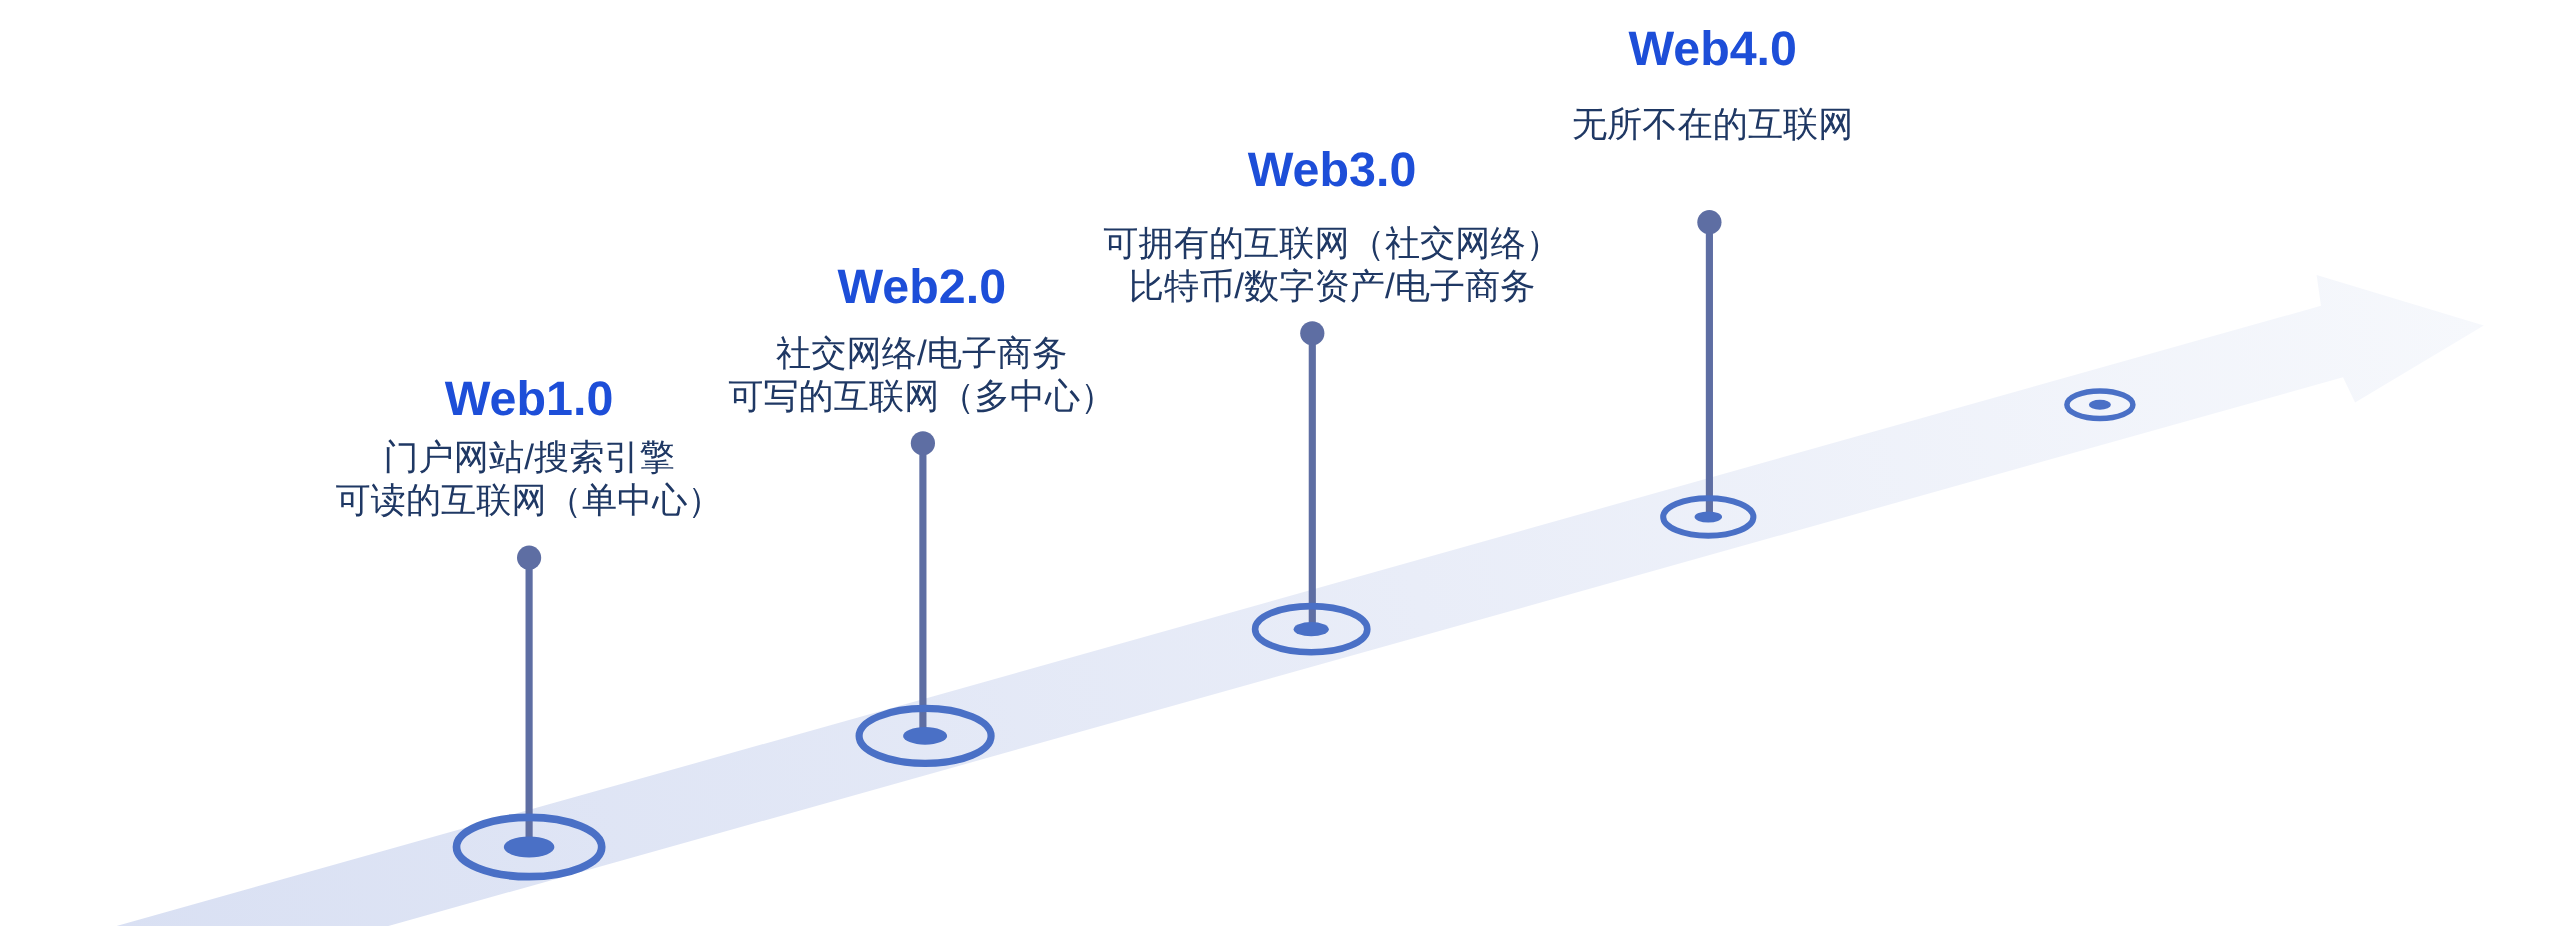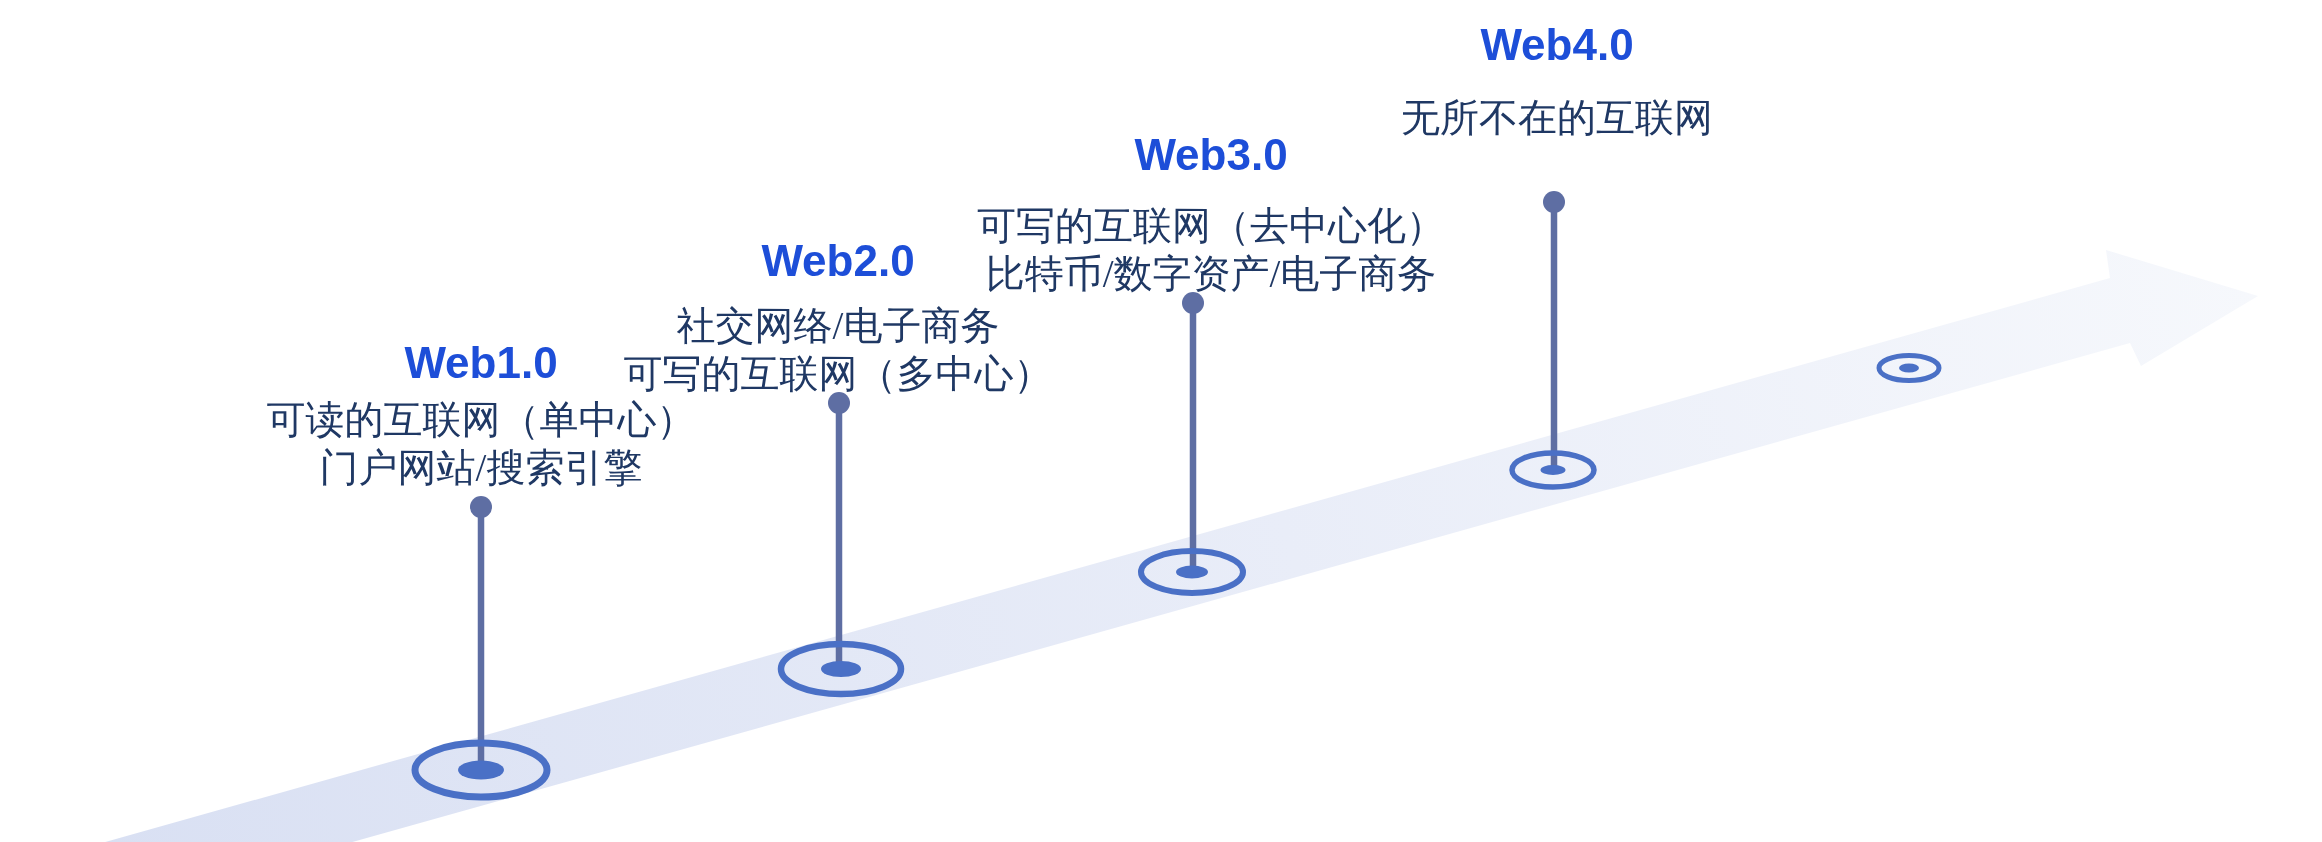--- a/index.html
+++ b/index.html
@@ -22,24 +22,23 @@
     text-align: center;
     white-space: nowrap;
   }
   .stage-title {
     font-size: 44px;
     font-weight: bold;
     color: #1d4ed8;
     line-height: 1.05;
   }
   .stage-desc {
-    font-size: 39px;
+    font-size: 32px;
     color: #1f3864;
     line-height: 1.22;
-    font-family: Liberation Serif, serif;
   }
   .s1 { left: 481px; top: 340px; }
   .s1 .stage-desc { margin-top: 10px; }
   .s2 { left: 838px; top: 238px; text-align: center; }
   .s2 .stage-desc { margin-top: 18px; }
   .s3 { left: 1199px; top: 132px; margin-left: 12px; }
   .s3 .stage-desc { margin-top: 24px; }
   .s4 { left: 1557px; top: 22px; }
   .s4 .stage-desc { margin-top: 26px; }
 </style>
@@ -94,37 +93,37 @@
     </g>
     <g>
       <ellipse cx="1909" cy="368" rx="30" ry="12.5" fill="none" stroke="#4a70c6" stroke-width="5"></ellipse>
       <ellipse cx="1909" cy="368" rx="10" ry="4.5" fill="#4a70c6"></ellipse>
     </g>
   </svg>
 
   <div class="stage s1">
     <div class="stage-title">Web1.0</div>
     <div class="stage-desc">
+      <div>门户网站/搜索引擎</div>
       <div>可读的互联网（单中心）</div>
-      <div>门户网站/搜索引擎</div>
     </div>
   </div>
 
   <div class="stage s2">
     <div class="stage-title">Web2.0</div>
     <div class="stage-desc">
       <div>社交网络/电子商务</div>
       <div>可写的互联网（多中心）</div>
     </div>
   </div>
 
   <div class="stage s3">
     <div class="stage-title">Web3.0</div>
     <div class="stage-desc">
-      <div>可写的互联网（去中心化）</div>
+      <div>可拥有的互联网（社交网络）</div>
       <div>比特币/数字资产/电子商务</div>
     </div>
   </div>
 
   <div class="stage s4">
     <div class="stage-title">Web4.0</div>
     <div class="stage-desc">
       <div>无所不在的互联网</div>
     </div>
   </div>

